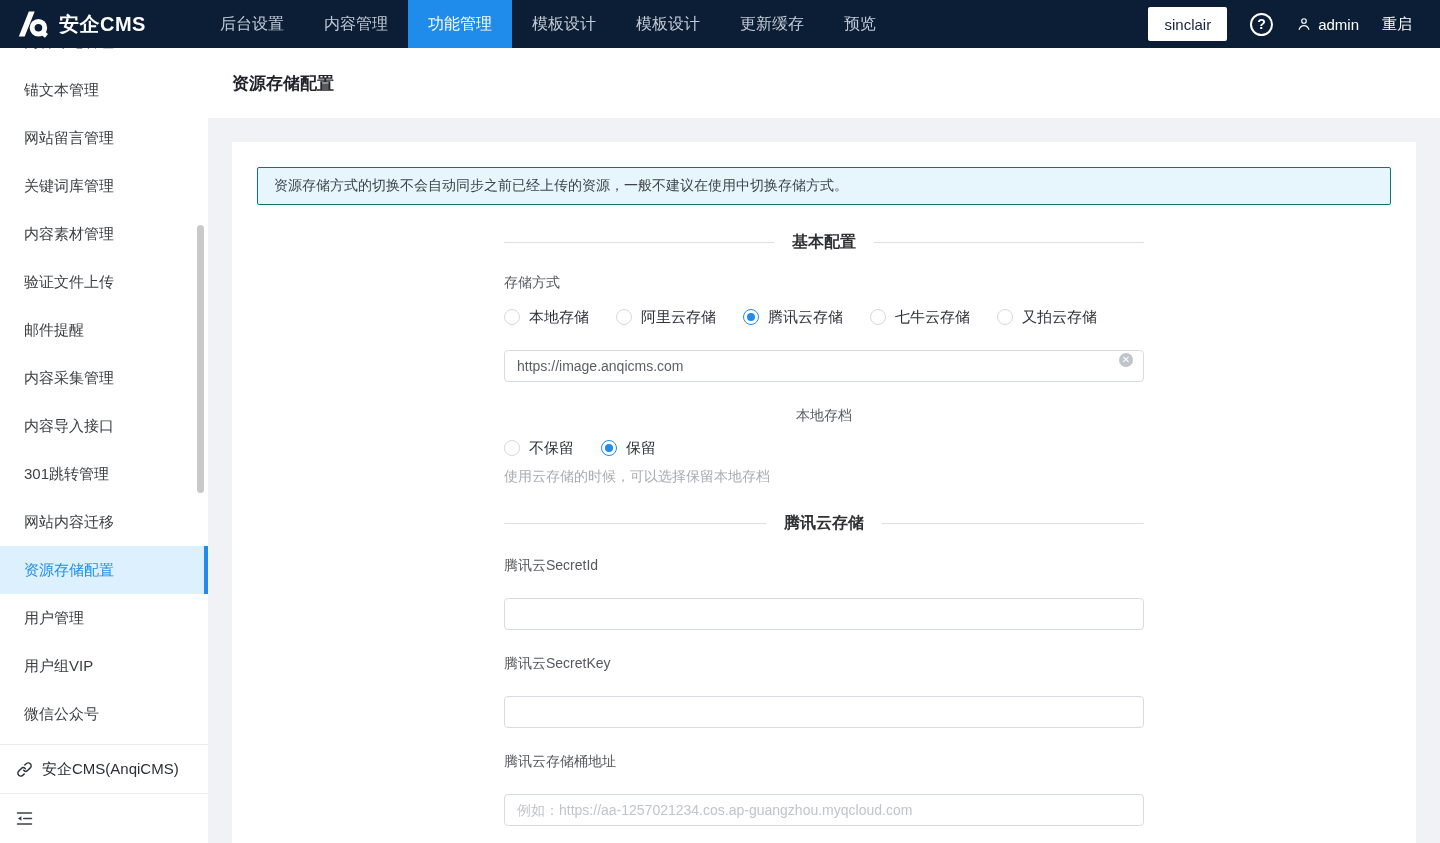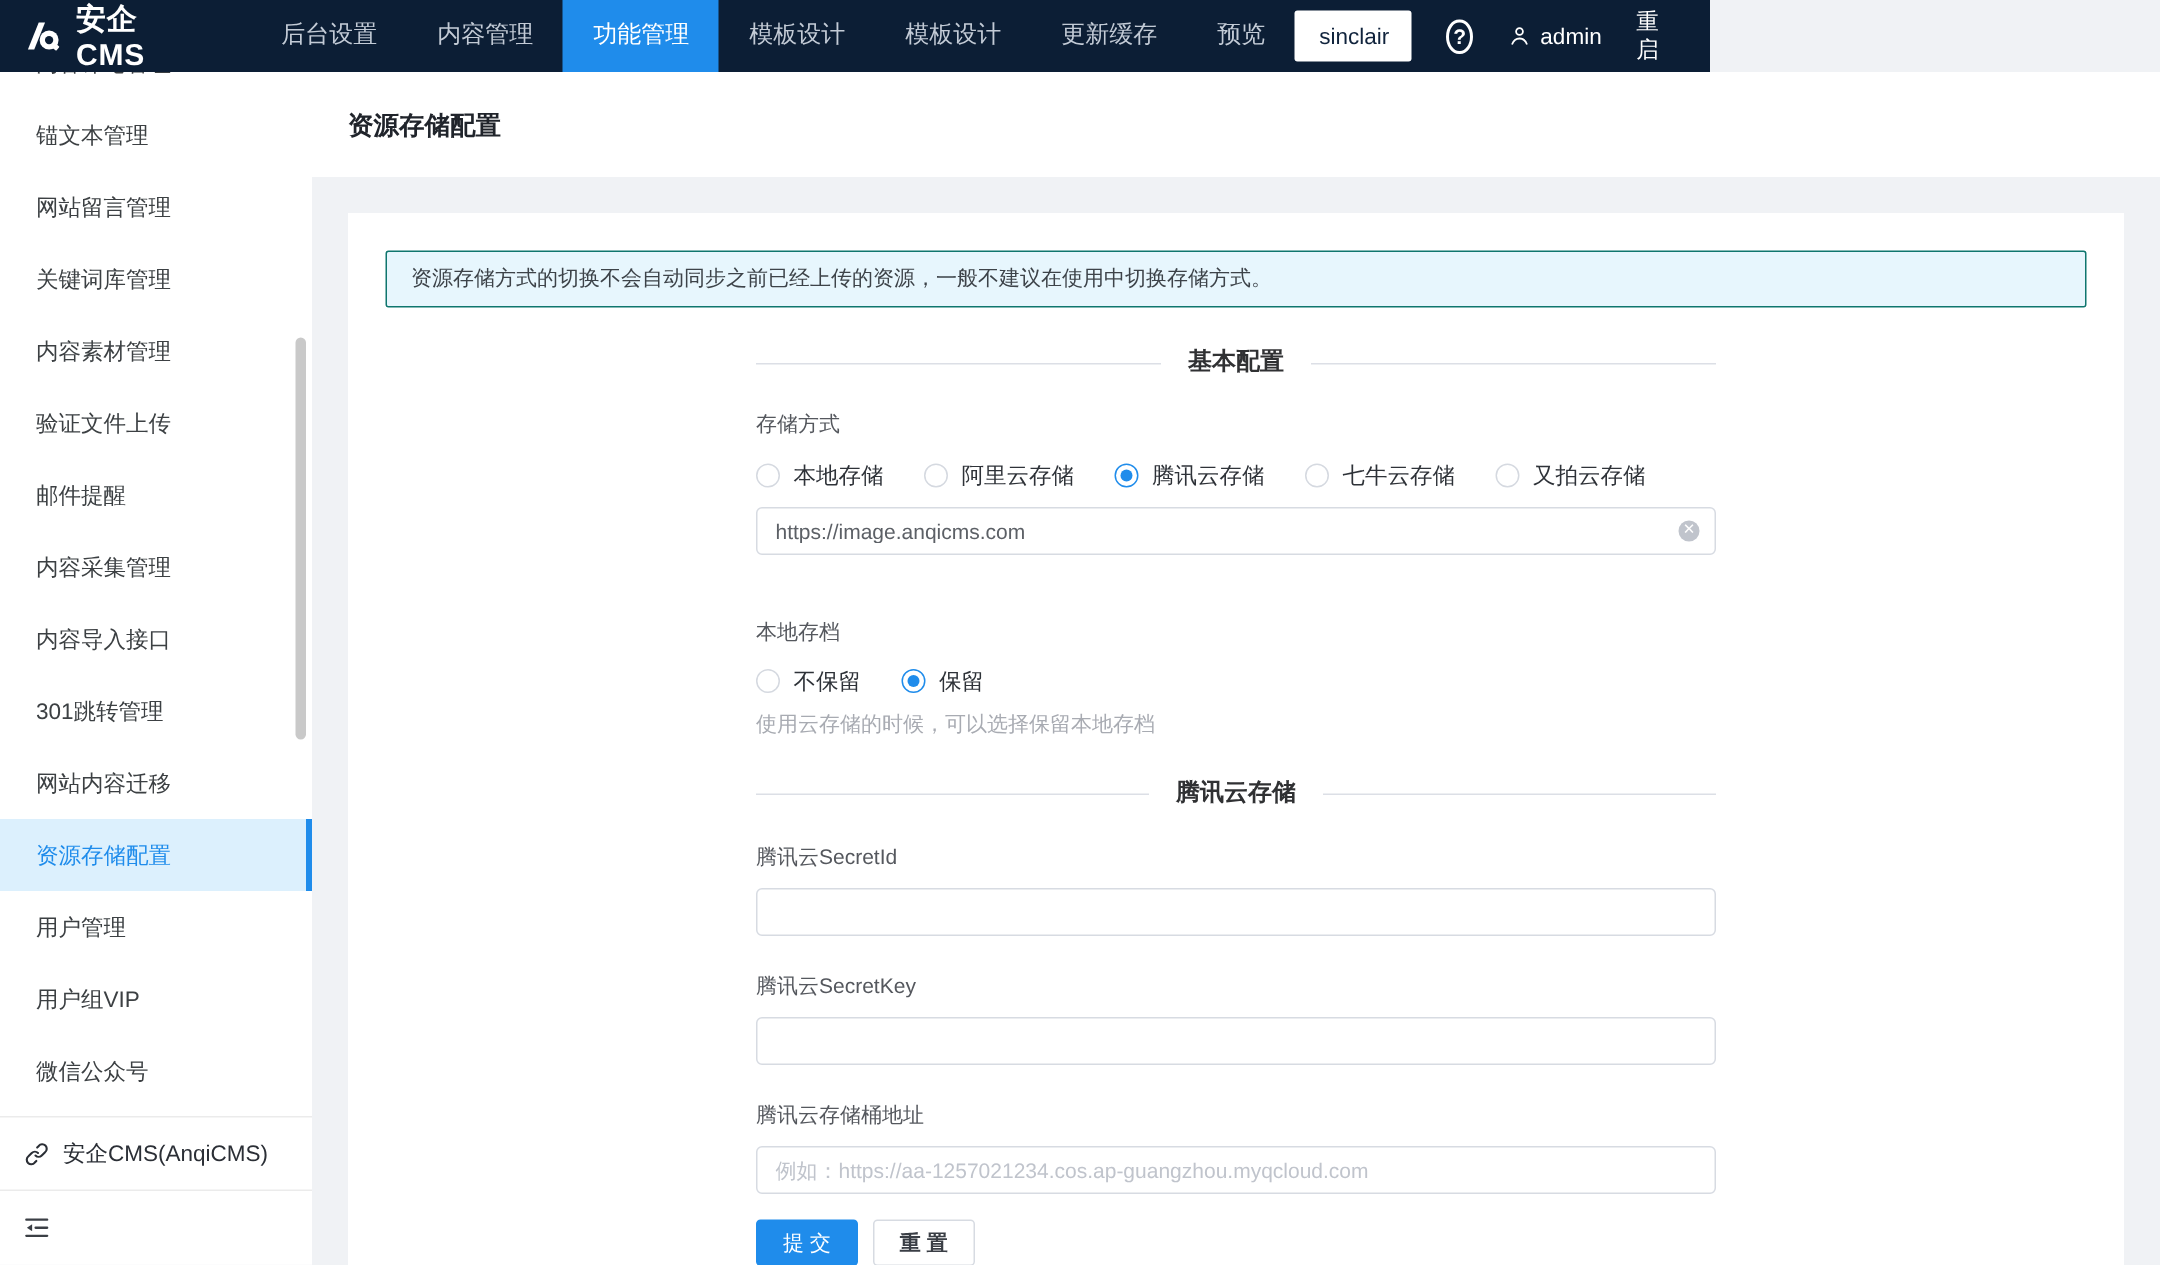--- a/index.html
+++ b/index.html
@@ -1,20 +1,20 @@
 <!DOCTYPE html>
 <html><head>
 <meta charset="utf-8">
 <style>
   * { margin:0; padding:0; box-sizing:border-box; }
   html,body { width:1440px; height:843px; overflow:hidden; background:#f0f2f5;
     font-family:"Liberation Sans","DejaVu Sans",sans-serif; }
 
   
-  .navbar { position:absolute; left:0; top:0; width:1140px; height:48px;
+  .navbar { position:absolute; left:0; top:0; width:1440px; height:48px;
     background:#0c1e35; display:flex; align-items:center; z-index:30; }
   .brand { display:flex; align-items:center; padding-left:18px; }
   .brand-logo { width:30px; height:28px; display:block; }
   .brand-title { color:#fff; font-size:20px; font-weight:700; margin-left:11px; letter-spacing:.5px; }
   .nav-menu { display:flex; height:48px; margin-left:54px; }
   .nav-item { height:48px; line-height:48px; padding:0 20px; font-size:16px;
     color:#c3cbd6; cursor:pointer; white-space:nowrap; }
   .nav-item.active { background:#1f8ceb; color:#fff; }
   .nav-right { margin-left:auto; display:flex; align-items:center; gap:23px; padding-right:28px; }
   .site-btn { background:#fff; color:#10233c; border:none; height:34px; min-width:78px;
@@ -68,21 +68,21 @@
   .radio-dot { width:16px; height:16px; border:1px solid #d5d9e0; border-radius:50%;
     background:#fff; position:relative; flex:none; }
   .radio.checked .radio-dot { border-color:#1f8ceb; }
   .radio.checked .radio-dot::after { content:''; position:absolute; inset:3px;
     border-radius:50%; background:#1f8ceb; }
   .radio-text { margin-left:9px; font-size:15px; color:#2e3238; }
 
   .input-wrap { position:relative; margin-top:10px; }
   .text-input { width:100%; height:32px; border:1px solid #d7dbe2; border-radius:4px;
     padding:0 32px 0 12px; font-size:14px; color:#5c6066; outline:none; background:#fff;
-    font-family:inherit; }
+    font-family:inherit;margin-top:12px; }
   .text-input::placeholder { color:#c0c4cc; }
   .clear-icon { position:absolute; right:11px; top:50%; transform:translateY(-50%);
     width:14px; height:14px; border-radius:50%; background:#c0c4cc; color:#fff;
     font-size:10px; line-height:14px; text-align:center; cursor:pointer; }
   .form-help { margin-top:9px; font-size:14px; color:#a8abb2; }
 
   .btn-row { margin-top:17px; display:flex; gap:10px; }
   .btn { height:31px; padding:0 17px; font-size:14px; border-radius:3px; cursor:pointer;
     font-family:inherit; }
   .btn-primary { background:#1f8ceb; border:1px solid #1f8ceb; color:#fff; }
@@ -204,21 +204,21 @@
             <span class="radio-dot"></span>
             <span class="radio-text">又拍云存储</span>
           </span>
         </div>
 
       <div class="input-wrap">
         <input class="text-input" type="text" value="https://image.anqicms.com" style="">
         <span class="clear-icon">✕</span>
       </div>
 
-      <div class="form-label" style="margin-top:40px;">本地存档</div>
+      <div class="form-label" style="margin-top:22px;text-align:center;">本地存档</div>
       <div class="radio-row" id="local-archive-radios" style="margin-top:11px;">
           <span class="radio">
             <span class="radio-dot"></span>
             <span class="radio-text">不保留</span>
           </span>
           <span class="radio checked">
             <span class="radio-dot"></span>
             <span class="radio-text">保留</span>
           </span>
         </div>

